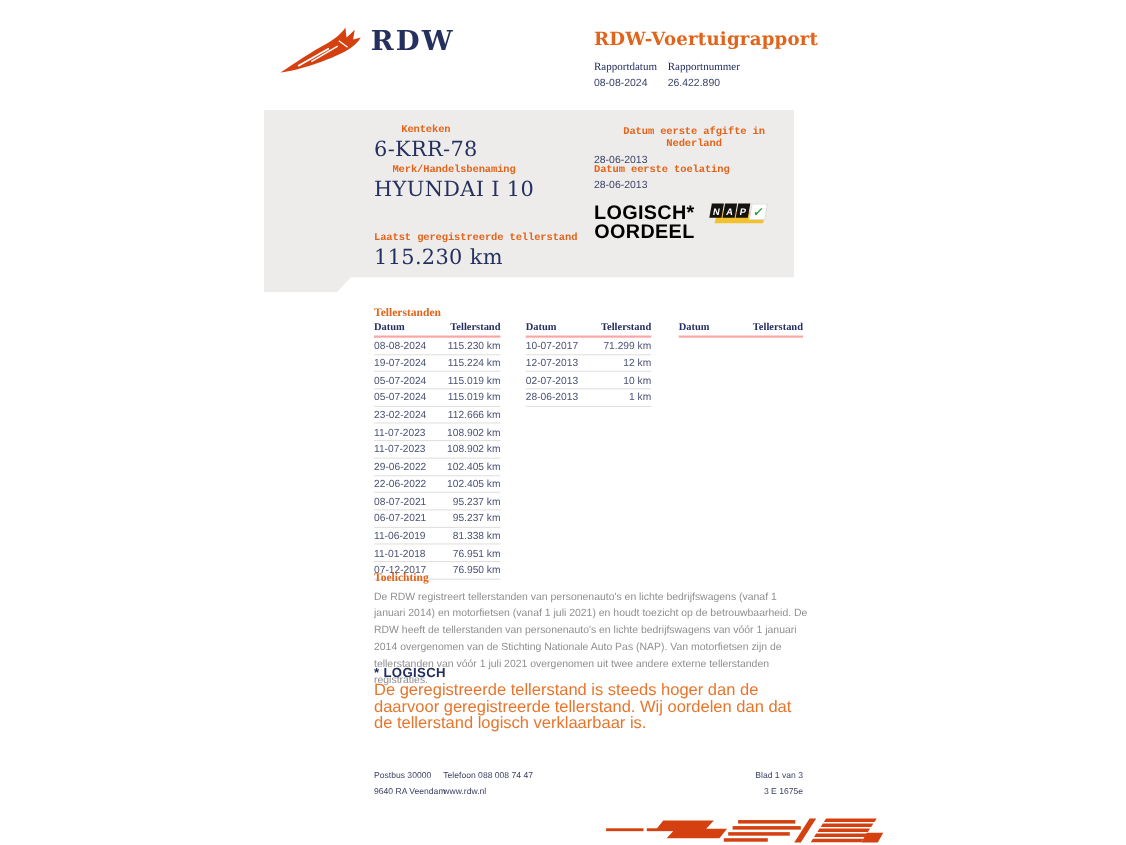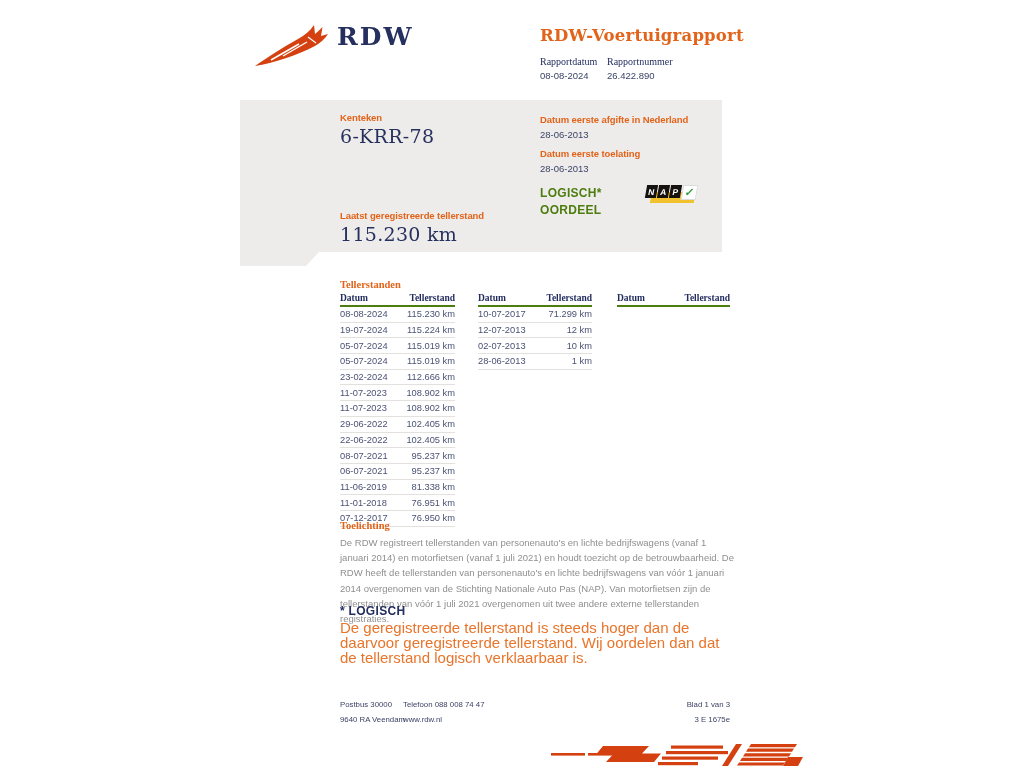--- a/index.html
+++ b/index.html
@@ -28,31 +28,32 @@
   }
   .meta-value{font-size:9.5px;color:#3A4468;margin-top:3px;}
 
   
   .panel{
     left:240px;top:100px;width:482px;height:166px;
     background:#EEECEA;
     clip-path:polygon(0 0,482px 0,482px 152px,79px 152px,66px 166px,0 166px);
   }
   .flabel{
-    font-family:Liberation Sans, sans-serif;font-weight:700;font-size:9.5px;
-    color:#E2631A;letter-spacing:-0.1px;
+    font-family:Liberation Mono, monospace;font-weight:700;font-size:9.5px;
+    color:#E2631A;letter-spacing:-0.1px;text-align:center;
   }
   .fvalue-big{
     font-family:"DejaVu Serif",serif;font-size:19px;color:#26305F;
     margin-top:2px;letter-spacing:0.3px;
   }
   .fvalue-small{font-size:9.5px;color:#3A4468;margin-top:4px;}
   .oordeel{
-    font-weight:700;font-size:12px;line-height:17px;color:#4d7c0f;
+    font-weight:700;font-size:18px;line-height:17px;color:#000000;
     letter-spacing:0.3px;
+    text-align:right;
   }
 
   
   .nap{width:54px;height:22px;}
   .nap-yellow{
     position:absolute;left:5px;top:7px;width:44px;height:11px;
     background:#F2C22E;transform:skewX(-14deg);
   }
   .nap-row{position:absolute;left:0;top:0;display:flex;}
   .nap-sq{
@@ -68,21 +69,21 @@
 
   
   .section-heading{
     font-family:"Liberation Serif",serif;font-weight:700;font-size:10.5px;
     color:#E2631A;
   }
   .otable{position:absolute;top:293px;}
   .ohead{
     display:flex;justify-content:space-between;align-items:flex-end;
     font-family:"Liberation Serif",serif;font-weight:700;font-size:9.5px;color:#232D5F;
-    padding-bottom:2px;border-bottom:2px solid #4d7c0f;
+    padding-bottom:2px;border-bottom:2px solid #fca5a5;
   }
   .orow{
     display:flex;justify-content:space-between;align-items:center;
     height:14.7px;border-bottom:1px solid #E3E1DE;
     font-size:9.3px;color:#4A5274;
   }
 
   
   .body-text{
     font-size:9.5px;line-height:15.2px;color:#8F8F8F;width:396px;
@@ -121,20 +122,24 @@
   <div class="meta-value">26.422.890</div>
 </div>
 
 <div class="abs panel">
 
   <div class="abs" style="left:100px;top:12px;">
     <div class="flabel">Kenteken</div>
     <div class="fvalue-big">6-KRR-78</div>
   </div>
 
+  <div class="abs" style="left:100px;top:48px;">
+    <div class="flabel">Merk/Handelsbenaming</div>
+    <div class="fvalue-big">HYUNDAI I 10</div>
+  </div>
 
   <div class="abs" style="left:100px;top:110px;">
     <div class="flabel">Laatst geregistreerde tellerstand</div>
     <div class="fvalue-big">115.230 km</div>
   </div>
 
   <div class="abs" style="left:300px;top:14px;">
     <div class="flabel">Datum eerste afgifte in Nederland</div>
     <div class="fvalue-small">28-06-2013</div>
   </div>

